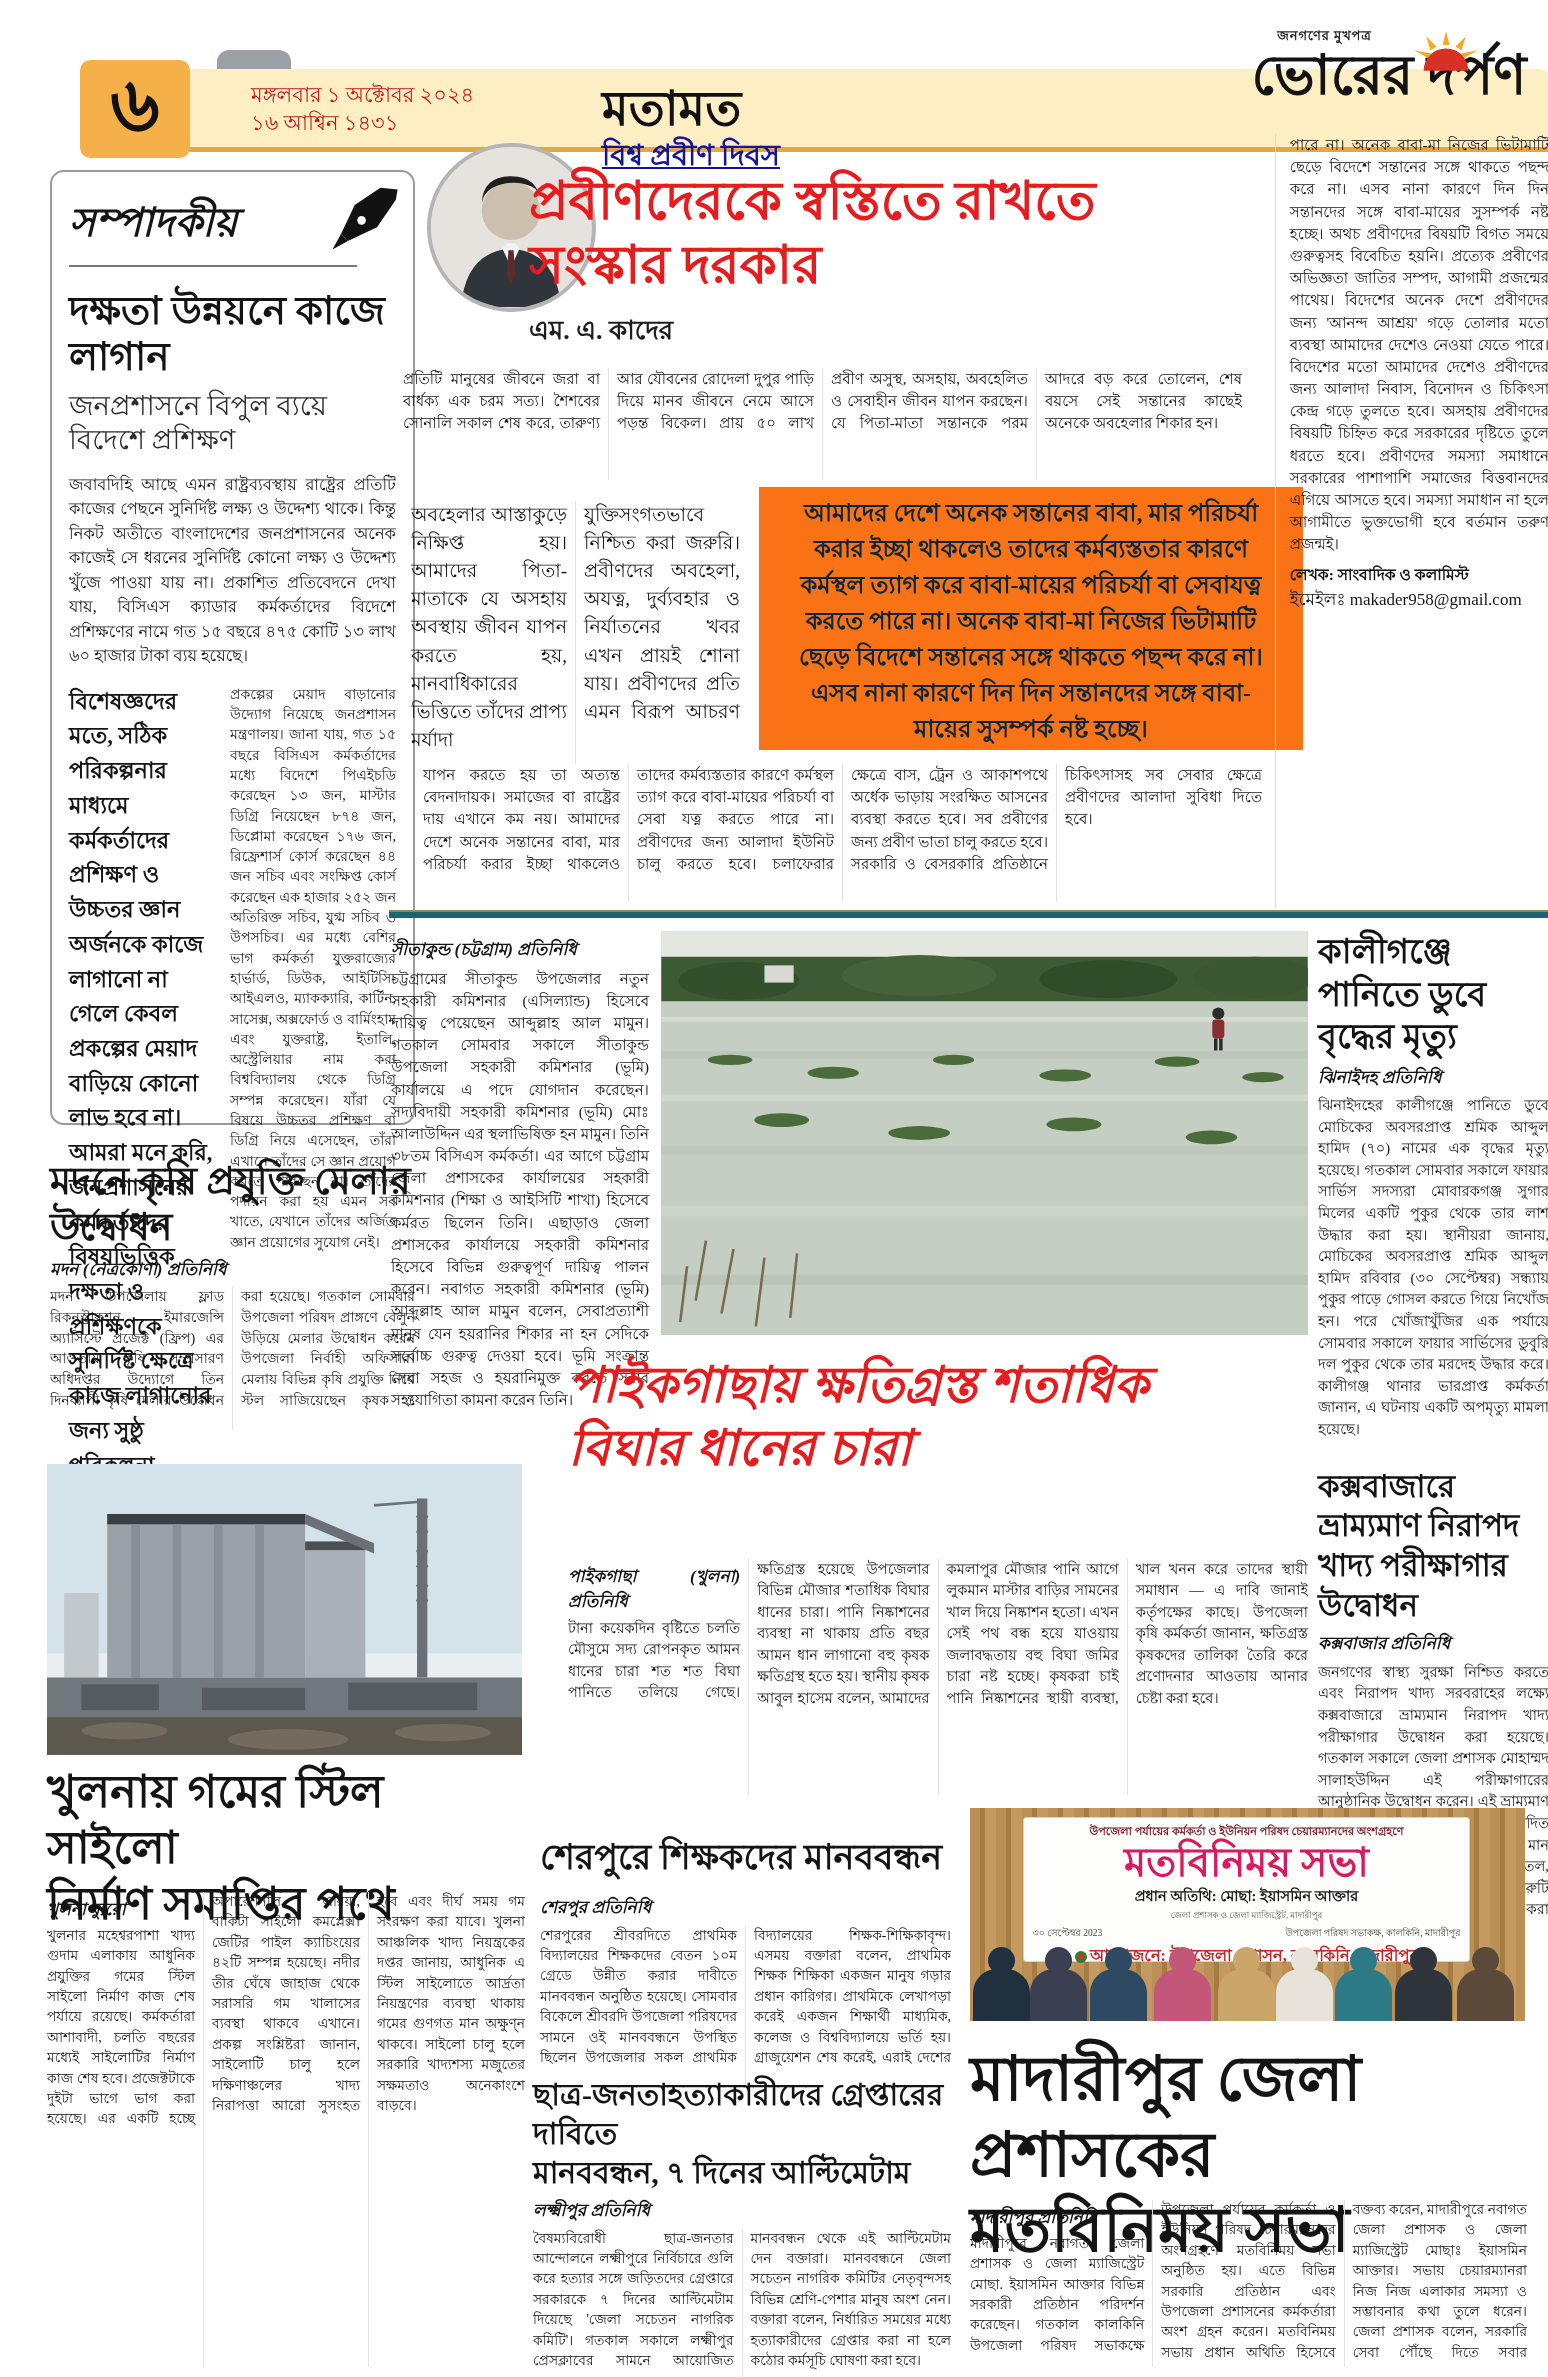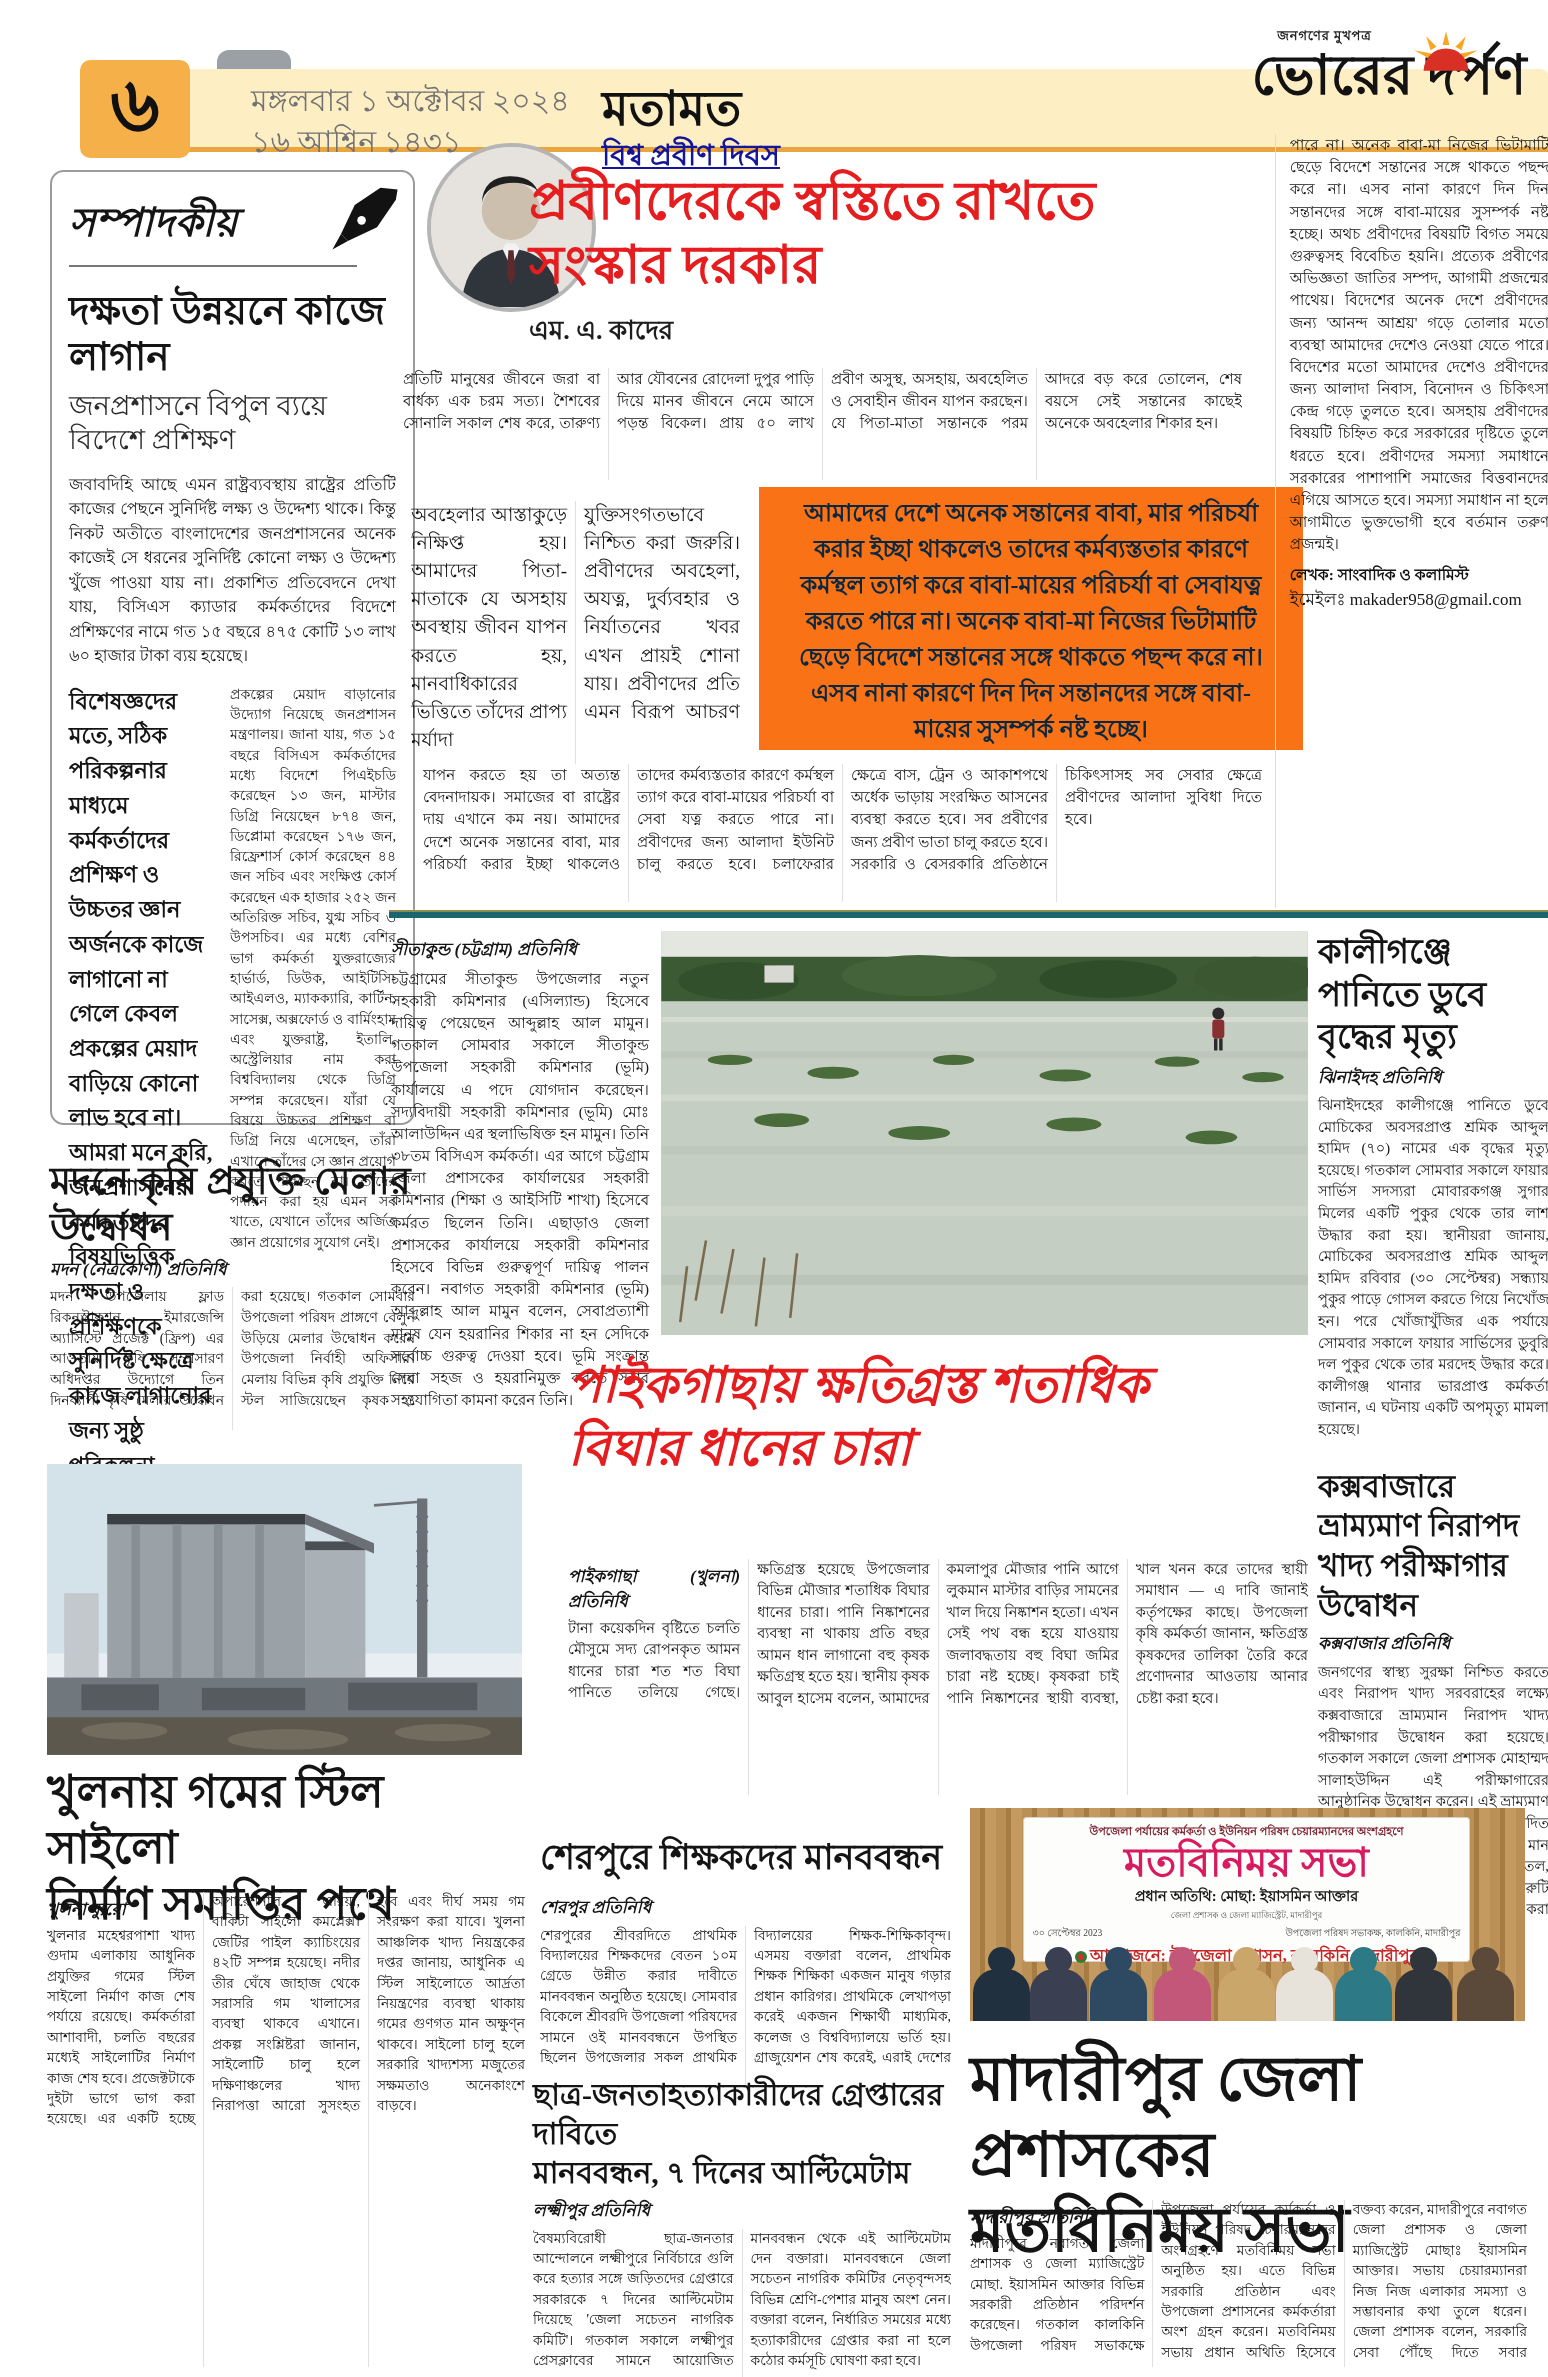--- a/index.html
+++ b/index.html
@@ -11,21 +11,21 @@
   .cols{column-gap:17px;column-rule:0.9px solid #e0e0e0;overflow:hidden;}
   .byline{font-weight:bold;font-style:italic;font-size:17px;margin:5.2px 0 3.4px 0;}
   .body-txt{line-height:1.48;}
 
   
   .hdr-deco{left:217px;top:50px;width:74px;height:29px;background:#9aa0a6;border-radius:12px 12px 0 0;}
   .hdr-strip{left:82px;top:69px;width:1467px;height:83px;background:#fdeec4;
              border-bottom:5.2px solid #eaa63e;border-radius:5.2px 8.6px 0 0;}
   .pagenum{left:80px;top:60px;width:110px;height:98px;background:#f5b04a;border-radius:10.3px;
            display:flex;align-items:center;justify-content:center;font-size:76px;font-weight:bold;color:#111;}
-  .edition-date{left:251px;top:81px;font-size:30px;line-height:1.35;color:#737373;}
+  .edition-date{left:251px;top:81px;font-size:21px;line-height:1.35;color:#b91c1c;}
   .section-title{left:602px;top:72px;width:344px;font-size:48px;font-weight:bold;color:#111;}
   .masthead{left:1230px;top:26px;width:318px;text-align:center;}
   .mh-tagline{font-size:13px;font-weight:bold;letter-spacing:0.9px;color:#222;margin-right:129px;}
   .mh-logo{font-size:55px;font-weight:bold;color:#131313;line-height:1.05;}
   .sun-icon{position:absolute;left:179px;top:5.2px;}
 
   
   .edit-box{left:50px;top:170px;width:365px;height:955px;border:2.6px solid #9b9b9b;border-radius:13.8px;
             padding:19px 17px;background:#fff;}
   .edit-label{font-size:40px;font-weight:bold;display:inline-block;font-style:italic;}

